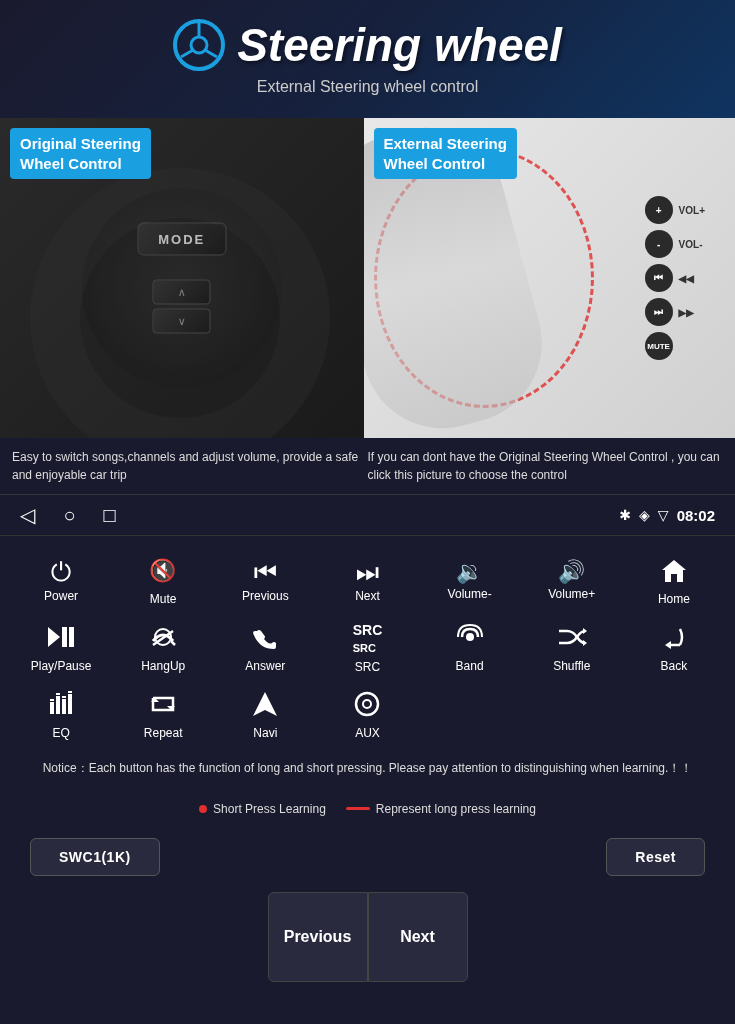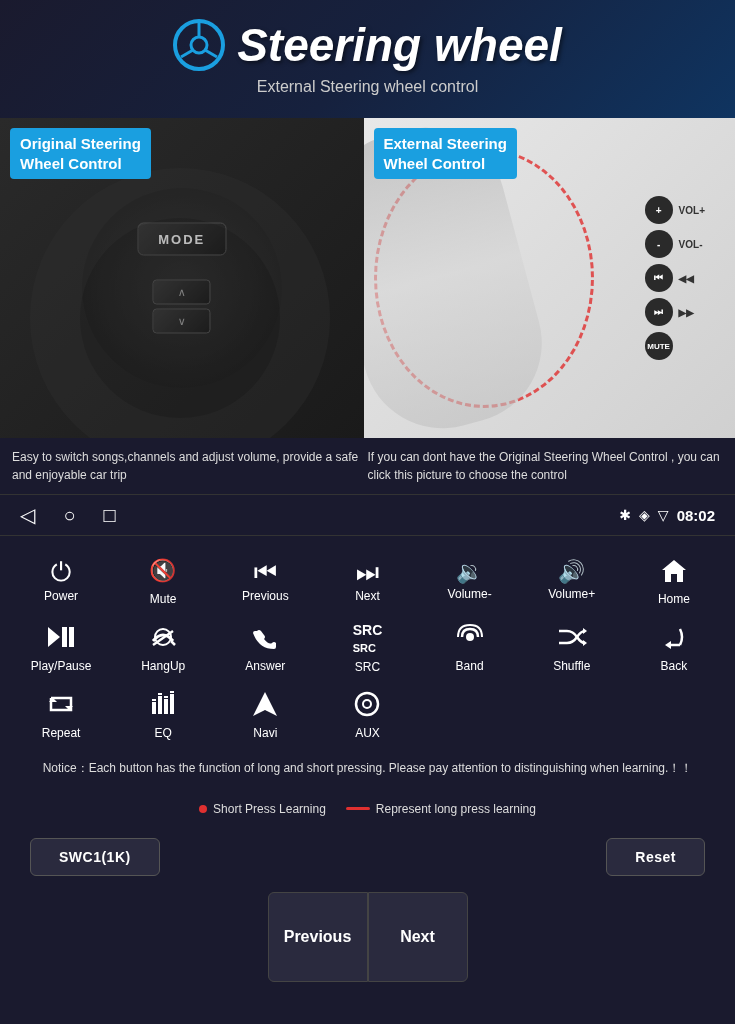--- a/index.html
+++ b/index.html
@@ -535,45 +535,45 @@
           <polygon points="5,22 11,18 11,26" fill="white"></polygon>
         </svg>
       </div>
       <div class="ctrl-label">Back</div>
     </div>
   </div>
 
   <div style="display:grid;grid-template-columns:repeat(4,1fr) 3fr">
     <div class="ctrl-item">
       <div class="ctrl-icon">
-        <svg width="28" height="28" viewBox="0 0 28 28" fill="none">
-          <path d="M4 8 L24 8 L24 20 L4 20 L4 8" stroke="white" stroke-width="2.5" fill="none" rx="4"></path>
-          <polygon points="2,12 6,8 10,12" fill="white"></polygon>
-          <polygon points="26,16 22,20 18,16" fill="white"></polygon>
-        </svg>
-      </div>
-      <div class="ctrl-label">Repeat</div>
-    </div>
-    <div class="ctrl-item">
-      <div class="ctrl-icon">
         <svg width="28" height="28" viewBox="0 0 28 28" fill="white">
           <rect x="3" y="12" width="4" height="12"></rect>
           <rect x="9" y="6" width="4" height="18"></rect>
           <rect x="15" y="9" width="4" height="15"></rect>
           <rect x="21" y="4" width="4" height="20"></rect>
           <line x1="3" y1="10" x2="7" y2="10" stroke="white" stroke-width="2"></line>
           <line x1="9" y1="4" x2="13" y2="4" stroke="white" stroke-width="2"></line>
           <line x1="15" y1="7" x2="19" y2="7" stroke="white" stroke-width="2"></line>
           <line x1="21" y1="2" x2="25" y2="2" stroke="white" stroke-width="2"></line>
         </svg>
       </div>
       <div class="ctrl-label">EQ</div>
     </div>
     <div class="ctrl-item">
       <div class="ctrl-icon">
+        <svg width="28" height="28" viewBox="0 0 28 28" fill="none">
+          <path d="M4 8 L24 8 L24 20 L4 20 L4 8" stroke="white" stroke-width="2.5" fill="none" rx="4"></path>
+          <polygon points="2,12 6,8 10,12" fill="white"></polygon>
+          <polygon points="26,16 22,20 18,16" fill="white"></polygon>
+        </svg>
+      </div>
+      <div class="ctrl-label">Repeat</div>
+    </div>
+    <div class="ctrl-item">
+      <div class="ctrl-icon">
         <svg width="28" height="28" viewBox="0 0 28 28" fill="white">
           <polygon points="14,2 26,26 14,20 2,26"></polygon>
         </svg>
       </div>
       <div class="ctrl-label">Navi</div>
     </div>
     <div class="ctrl-item">
       <div class="ctrl-icon">
         <svg width="28" height="28" viewBox="0 0 28 28" fill="none">
           <circle cx="14" cy="14" r="11" stroke="white" stroke-width="2.5"></circle>

